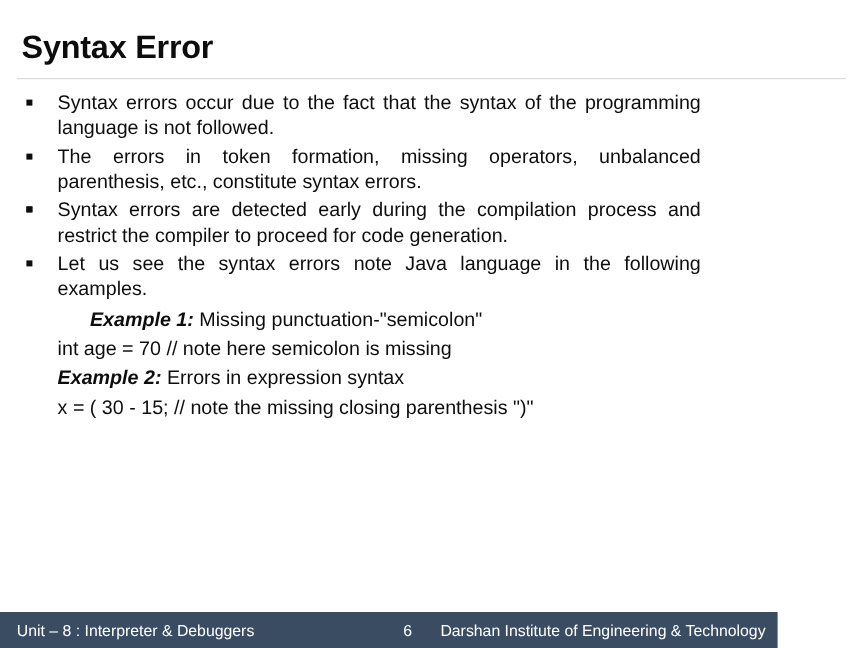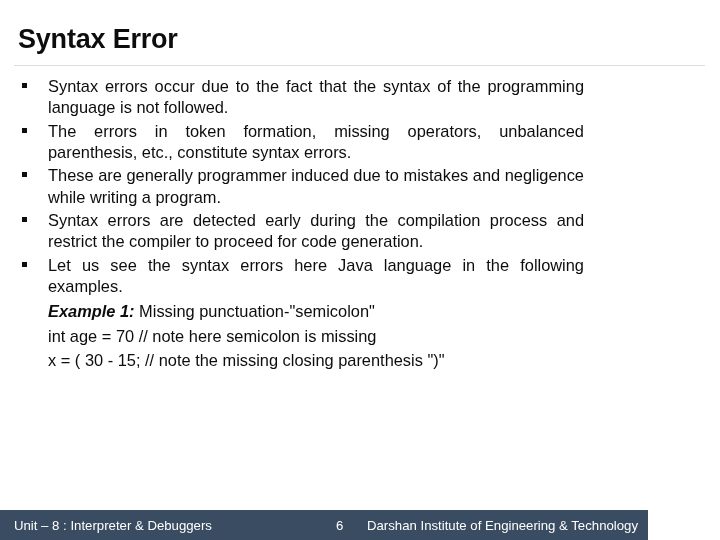--- a/index.html
+++ b/index.html
@@ -96,20 +96,21 @@
   .subline {
     font-size: 16.4px;
     line-height: 1.30;
     color: #0d0d0d;
     padding-left: 48px;
     margin: 0 0 3px 0;
     white-space: nowrap;
   }
   .subline.first {
     margin-top: 4px;
+    margin-left: 27px;
   }
   .subline .lead {
     font-weight: bold;
     font-style: italic;
   }
 
   
   .footer {
     position: absolute;
     left: 0;
@@ -153,38 +154,40 @@
       <li class="bullet">
         <span class="marker"></span>
         <span class="btext">Syntax errors occur due to the fact that the syntax of the programming language is not followed.</span>
       </li>
       <li class="bullet">
         <span class="marker"></span>
         <span class="btext">The errors in token formation, missing operators, unbalanced parenthesis, etc., constitute syntax errors.</span>
       </li>
       <li class="bullet">
         <span class="marker"></span>
-        <span class="btext">These are generally programmer induced due to mistakes and negligence while writing a program.</span>
       </li>
       <li class="bullet">
         <span class="marker"></span>
         <span class="btext">Syntax errors are detected early during the compilation process and restrict the compiler to proceed for code generation.</span>
       </li>
       <li class="bullet">
         <span class="marker"></span>
-        <span class="btext">Let us see the syntax errors here Java language in the following examples.</span>
+        <span class="btext">Let us see the syntax errors note Java language in the following examples.</span>
       </li>
     </ul>
 
     <div class="sub-lines">
       <div class="subline first">
         <span class="lead">Example 1:</span><span> Missing punctuation-"semicolon"</span>
       </div>
       <div class="subline">
         <span class="lead"></span><span>int age = 70  // note here semicolon is missing</span>
+      </div>
+      <div class="subline">
+        <span class="lead">Example 2:</span><span> Errors in expression syntax</span>
       </div>
       <div class="subline">
         <span class="lead"></span><span>x = ( 30 - 15; // note the missing closing parenthesis ")"</span>
       </div>
     </div>
   </div>
 
   <div class="footer">
     <span class="f-left">Unit – 8 : Interpreter &amp; Debuggers</span>
     <span class="f-page">6</span>

